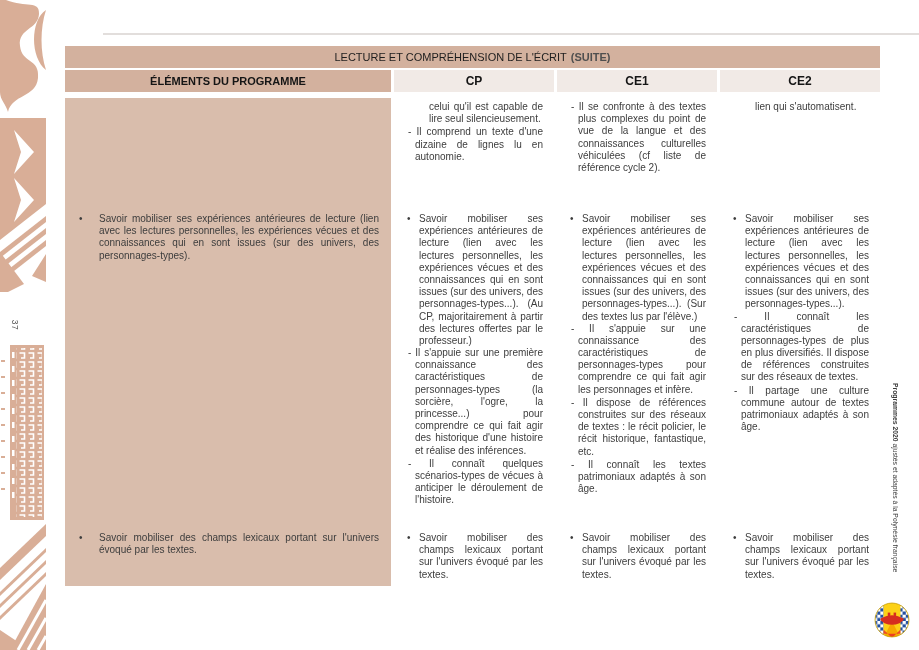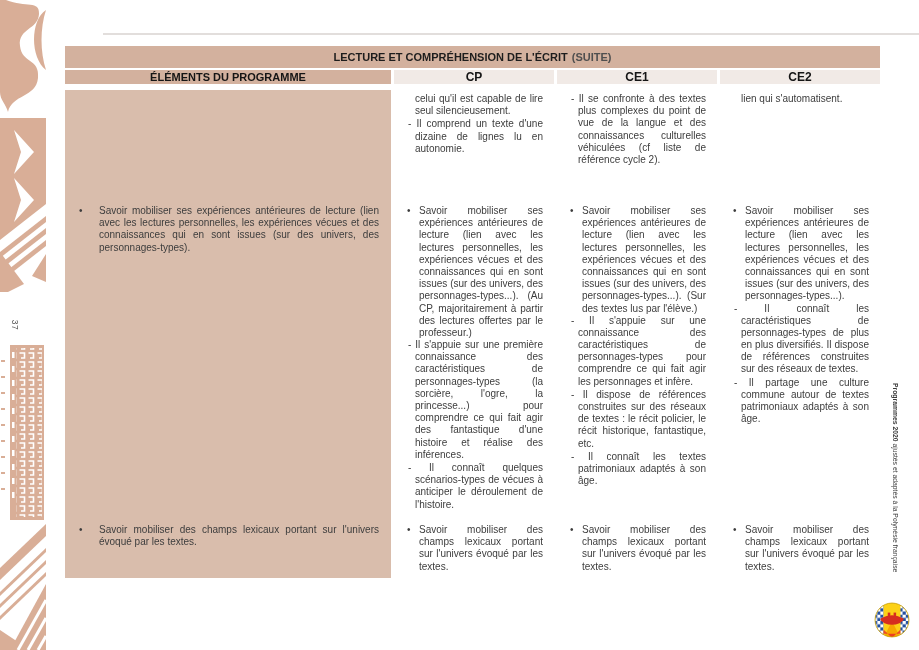--- a/index.html
+++ b/index.html
@@ -12,38 +12,38 @@
   .page-number{position:absolute;left:10px;top:320px;transform:rotate(90deg);
                font-size:8.5px;color:#555;letter-spacing:.5px;}
 
   
   .header-rule{position:absolute;left:103px;top:33px;width:816px;height:1.5px;background:#e2dedc;}
 
   
   .tbl{position:absolute;left:65px;top:46px;width:815px;}
   .title-band{height:22px;background:#d3b19e;display:flex;align-items:center;justify-content:center;
               font-size:11px;color:#1d1d1d;}
-  .title-band .main{font-weight:bold;}
+  .title-band .main{font-weight:normal;}
   .title-band .suffix{font-weight:bold;color:#4f4f4f;margin-left:4px;}
 
   .hdr-row{margin-top:2px;display:grid;grid-template-columns:326px 160px 160px 160px;column-gap:3px;}
-  .hdr-cell{height:14px;display:flex;align-items:center;justify-content:center;
+  .hdr-cell{height:22px;display:flex;align-items:center;justify-content:center;
             font-weight:bold;font-size:11px;color:#151515;}
   .hdr-cell.tan{background:#d3b19e;}
   .hdr-cell.light{background:#f1eae6;font-size:12px;}
 
   .body-grid{margin-top:6px;display:grid;grid-template-columns:326px 160px 160px 160px;
              grid-template-rows:112px 319px 57px;column-gap:3px;}
   .cell{overflow:hidden;font-size:10px;line-height:1.22;text-align:justify;}
   .cell.rose{background:#d9bdac;}
   .cell.data{padding:3px 11px 0 13px;}
   .cell.elem{padding:3px 12px 0 14px;font-size:10px;}
 
   .p{margin:0 0 1px 0;}
-  .indent{padding-left:8px;}
+  .indent{padding-left:8px;margin-left:14px;}
   .hang{padding-left:8px;text-indent:-7px;}
   .li{display:flex;}
   .li .bullet{flex:none;width:12px;text-align:left;}
   .li-wide .bullet{width:20px;}
   .li .txt{flex:1;}
 
   
   .side-note{position:absolute;left:899px;top:383px;transform-origin:0 0;transform:rotate(90deg);
              font-size:6.8px;color:#3a3a3a;white-space:nowrap;}
   .side-note .bold{font-weight:bold;}
@@ -147,21 +147,21 @@
         <div class="li li-wide">
           <span class="bullet">•</span>
           <span class="txt">Savoir mobiliser ses expériences antérieures de lecture (lien avec les lectures personnelles, les expériences vécues et des connaissances qui en sont issues (sur des univers, des personnages-types).</span>
         </div>
       </div>
       <div class="cell data">
         <div class="li">
           <span class="bullet">•</span>
           <span class="txt">Savoir mobiliser ses expériences antérieures de lecture (lien avec les lectures personnelles, les expériences vécues et des connaissances qui en sont issues (sur des univers, des personnages-types...).  (Au CP, majoritairement à partir des lectures offertes par le professeur.)</span>
         </div>
-        <div class="p hang">- Il s'appuie sur une première connaissance des caractéristiques de personnages-types (la sorcière, l'ogre, la princesse...) pour comprendre ce qui fait agir des fantastique d'une histoire et réalise des inférences.</div>
+        <div class="p hang">- Il s'appuie sur une première connaissance des caractéristiques de personnages-types (la sorcière, l'ogre, la princesse...) pour comprendre ce qui fait agir des historique d'une histoire et réalise des inférences.</div>
         <div class="p hang">- Il connaît quelques scénarios-types de vécues à anticiper le déroulement de l'histoire.</div>
       </div>
       <div class="cell data">
         <div class="li">
           <span class="bullet">•</span>
           <span class="txt">Savoir mobiliser ses expériences antérieures de lecture (lien avec les lectures personnelles, les expériences vécues et des connaissances qui en sont issues (sur des univers, des personnages-types...).  (Sur des textes lus par l'élève.)</span>
         </div>
         <div class="p hang">- Il s'appuie sur une connaissance des caractéristiques de personnages-types pour comprendre ce qui fait agir les personnages et infère.</div>
         <div class="p hang">- Il dispose de références construites sur des réseaux de textes : le récit policier, le récit historique, fantastique, etc.</div>
         <div class="p hang">- Il connaît les textes patrimoniaux adaptés à son âge.</div>

